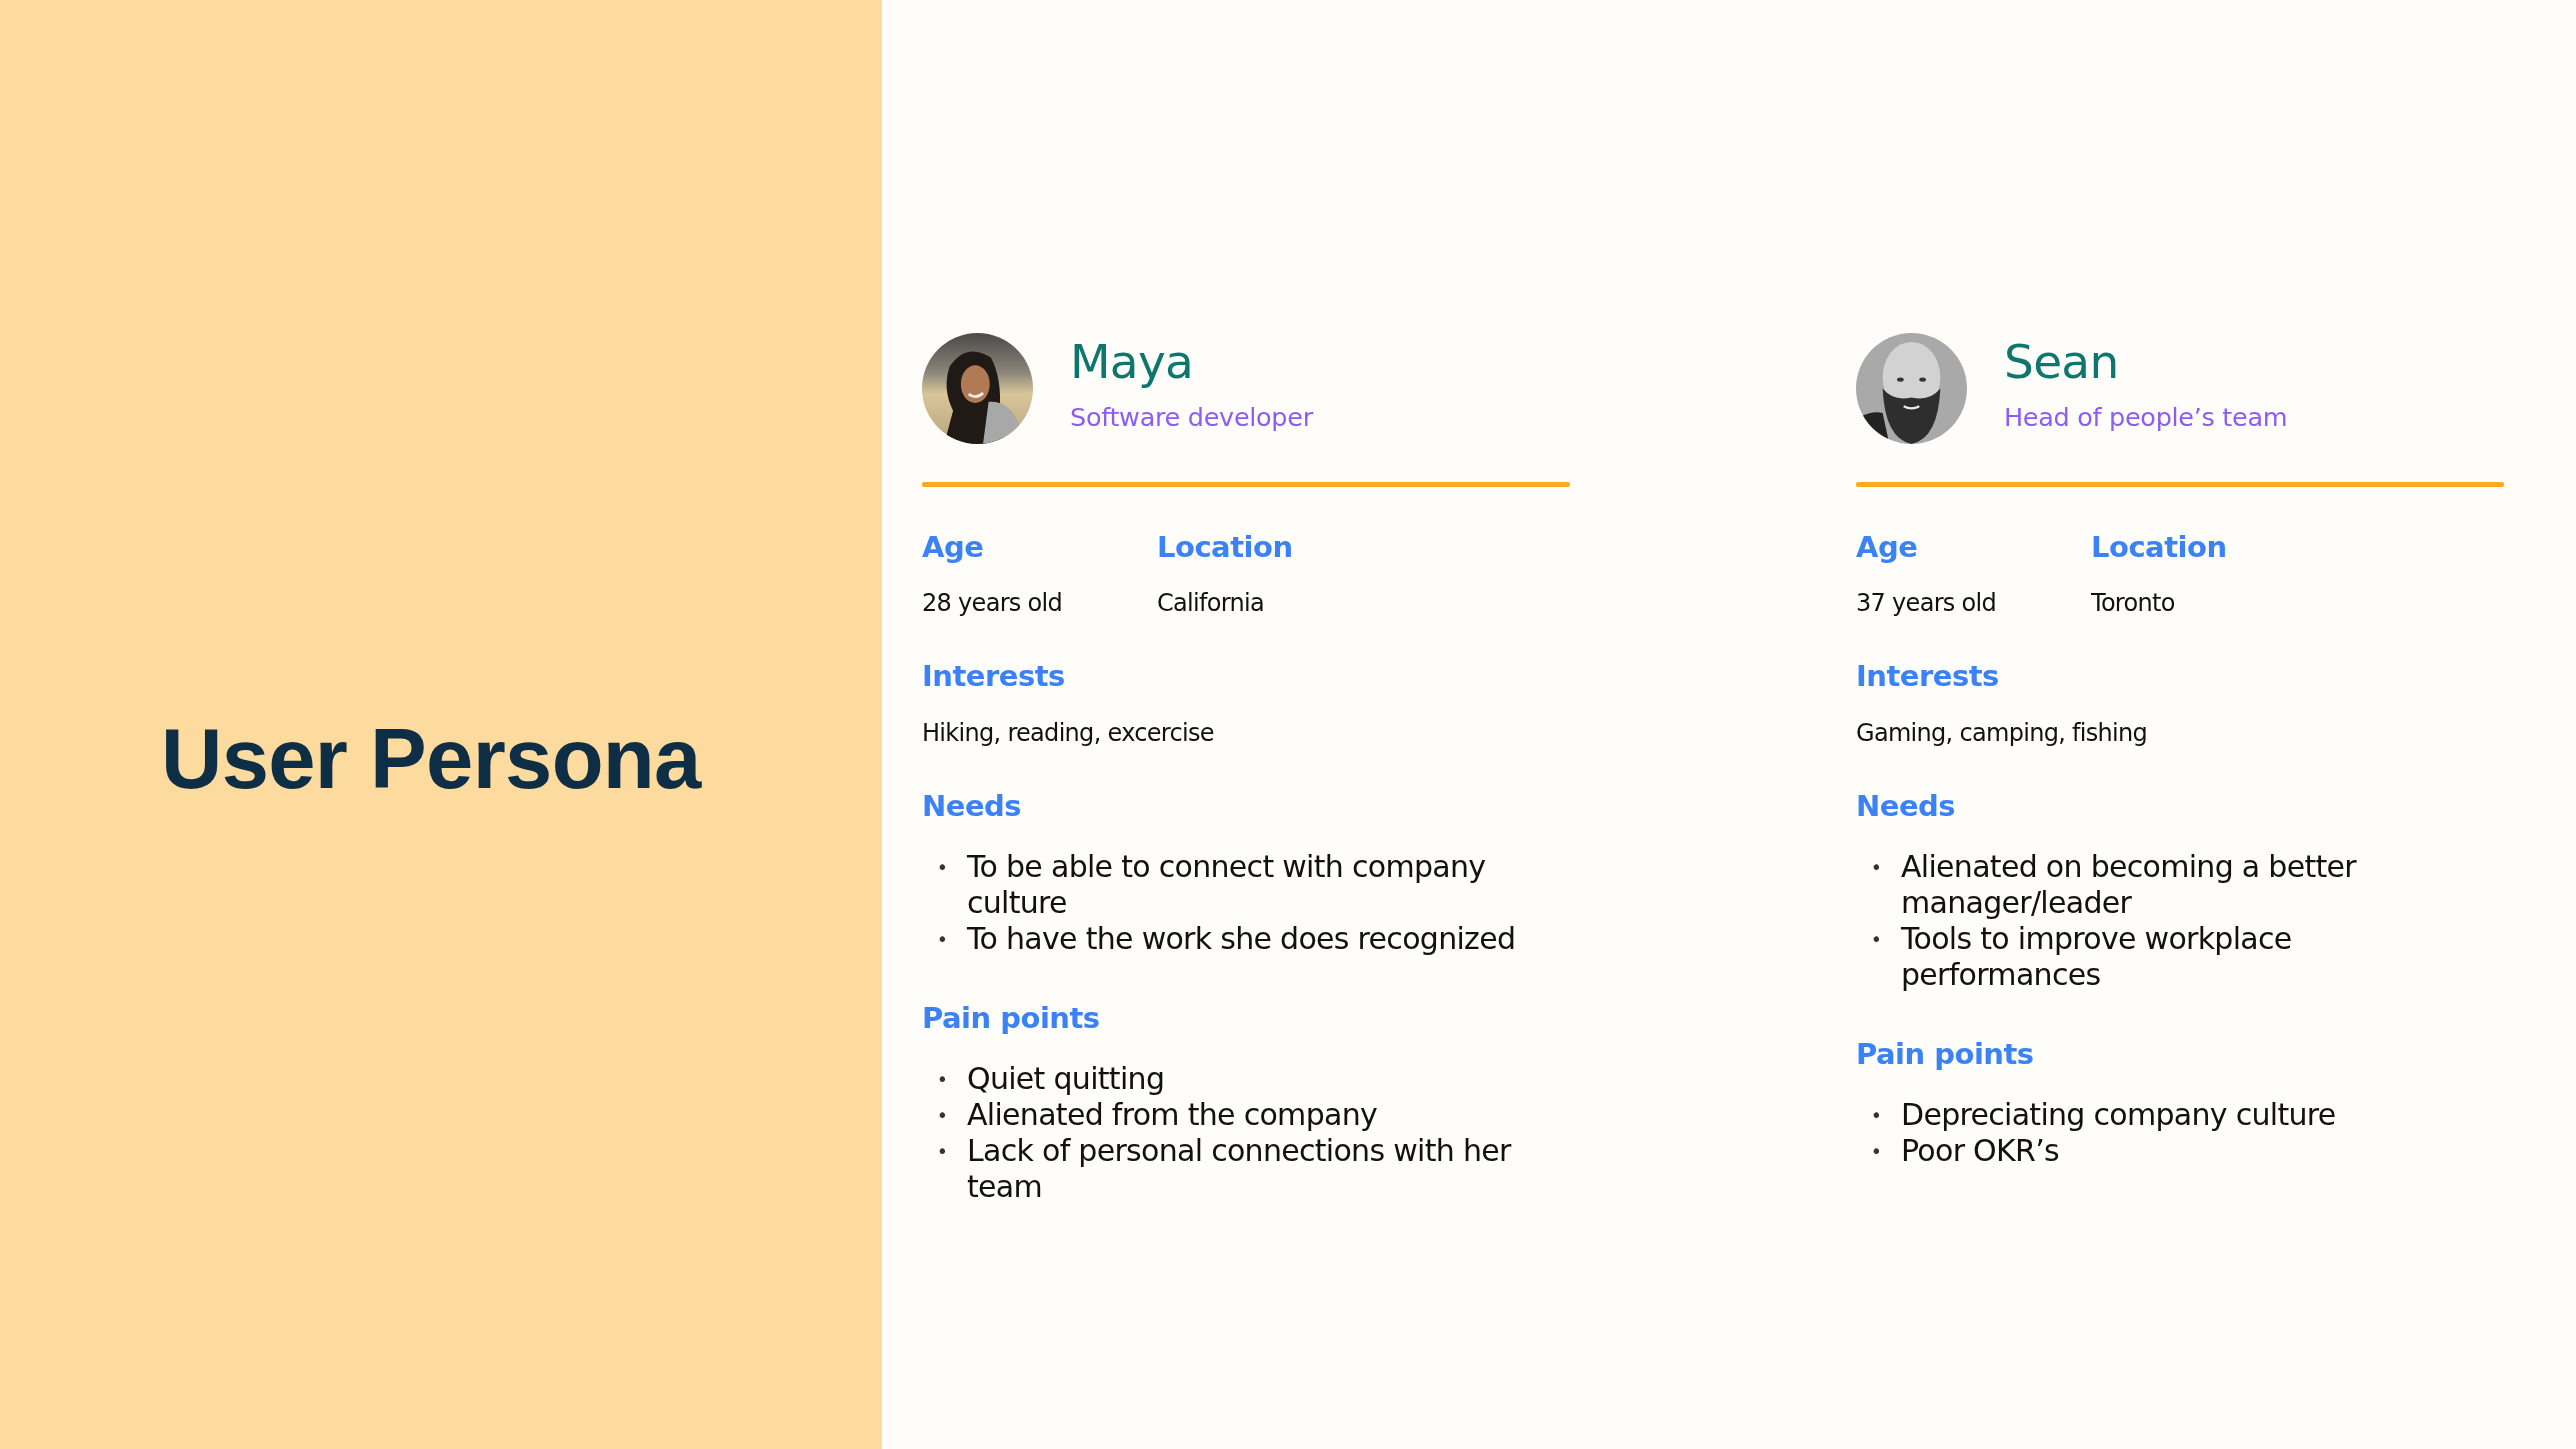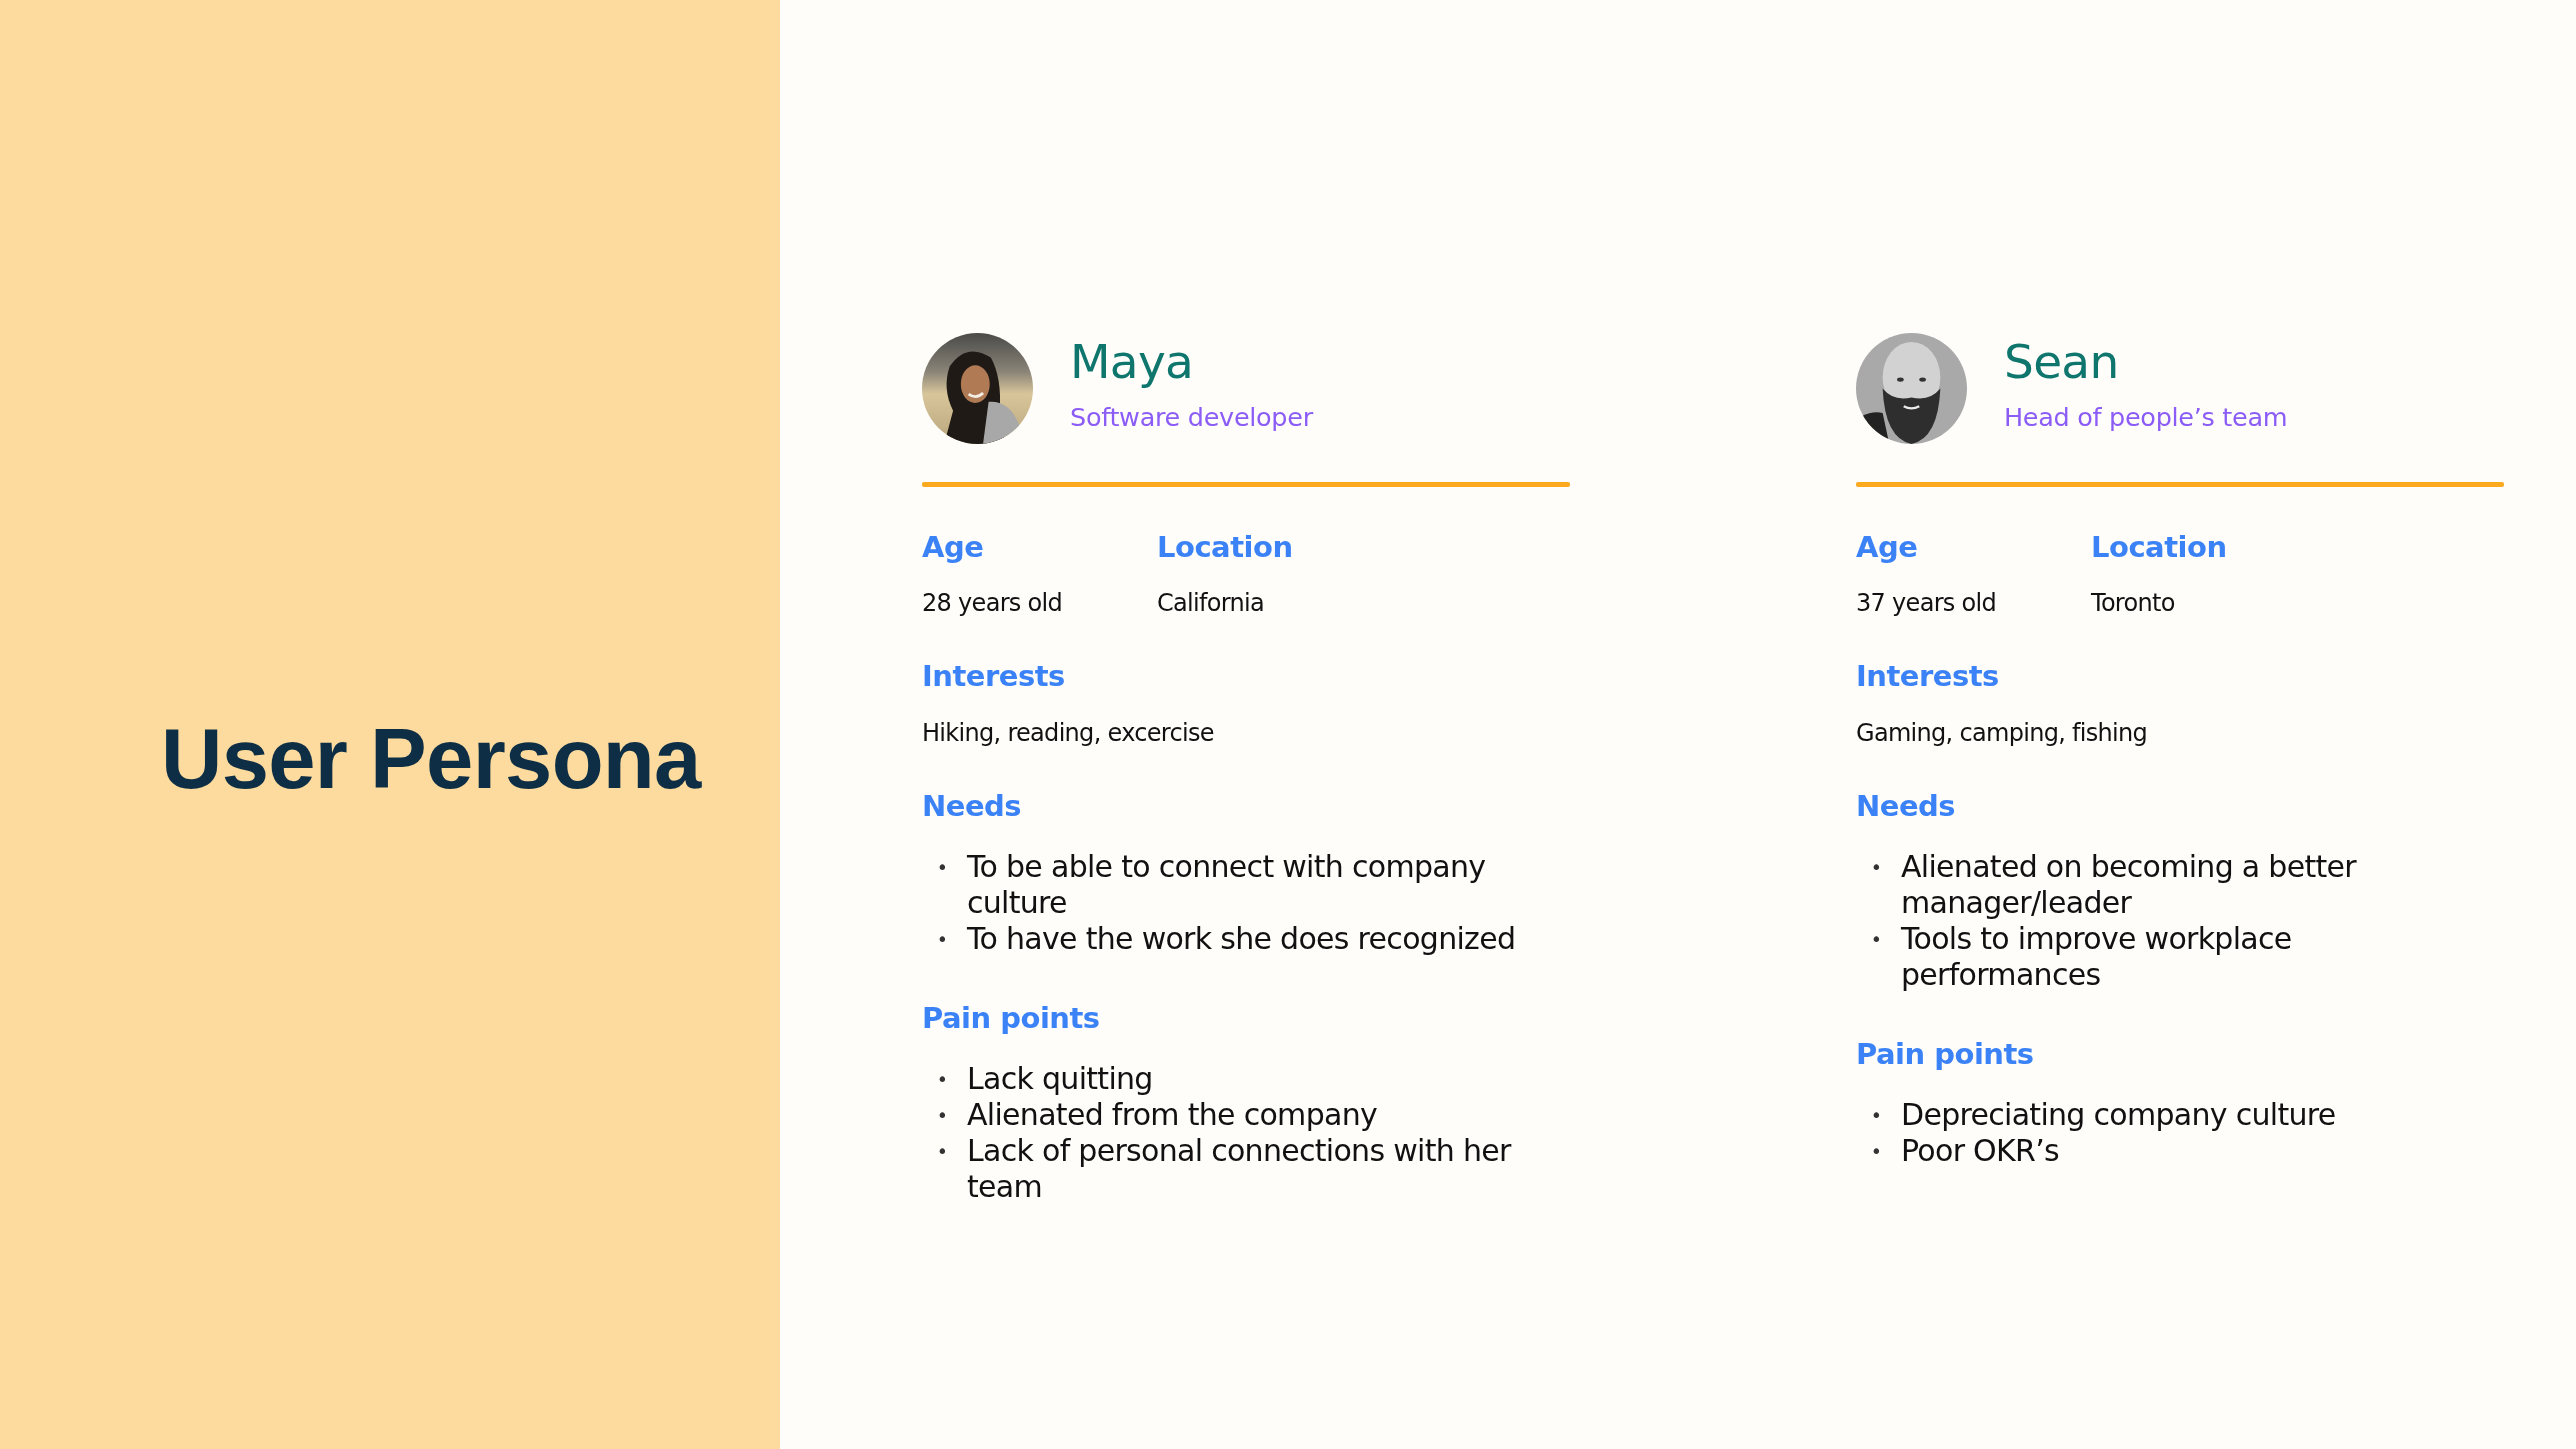--- a/index.html
+++ b/index.html
@@ -3,22 +3,23 @@
   <meta charset="utf-8">
   <style>
     html, body { margin: 0; padding: 0; }
     body {
       width: 2576px; height: 1449px; overflow: hidden; position: relative;
       background: #FEFDFA;
       font-family: "DejaVu Sans", sans-serif;
       color: #111111;
     }
     .left-panel {
-      position: absolute; left: 0; top: 0; width: 780px; height: 1449px;
+      position: absolute; left: 0; top: 0; width: 858px; height: 1449px;
       background: #FDDB9E;
+      padding-left: 24px;
     }
     .title {
       position: absolute; left: 161px; top: 716px;
       font-family: "Liberation Sans", sans-serif;
       font-weight: bold; font-size: 85px; letter-spacing: -0.7px;
       color: #0D2E45; margin: 0; line-height: 1;
     }
     .persona {
       position: absolute; top: 333px; width: 657px;
     }
@@ -119,21 +120,21 @@
     <div class="label">Needs</div>
     <ul class="bullets">
       <li>To be able to connect with company culture</li>
       <li>To have the work she does recognized</li>
     </ul>
   </div>
 
   <div class="section">
     <div class="label">Pain points</div>
     <ul class="bullets">
-      <li>Lack quitting</li>
+      <li>Quiet quitting</li>
       <li>Alienated from the company</li>
       <li>Lack of personal connections with her team</li>
     </ul>
   </div>
 </div>
 
 <div class="persona sean">
   <div class="header">
     <div class="avatar">
       <svg viewBox="0 0 100 100" preserveAspectRatio="none">

